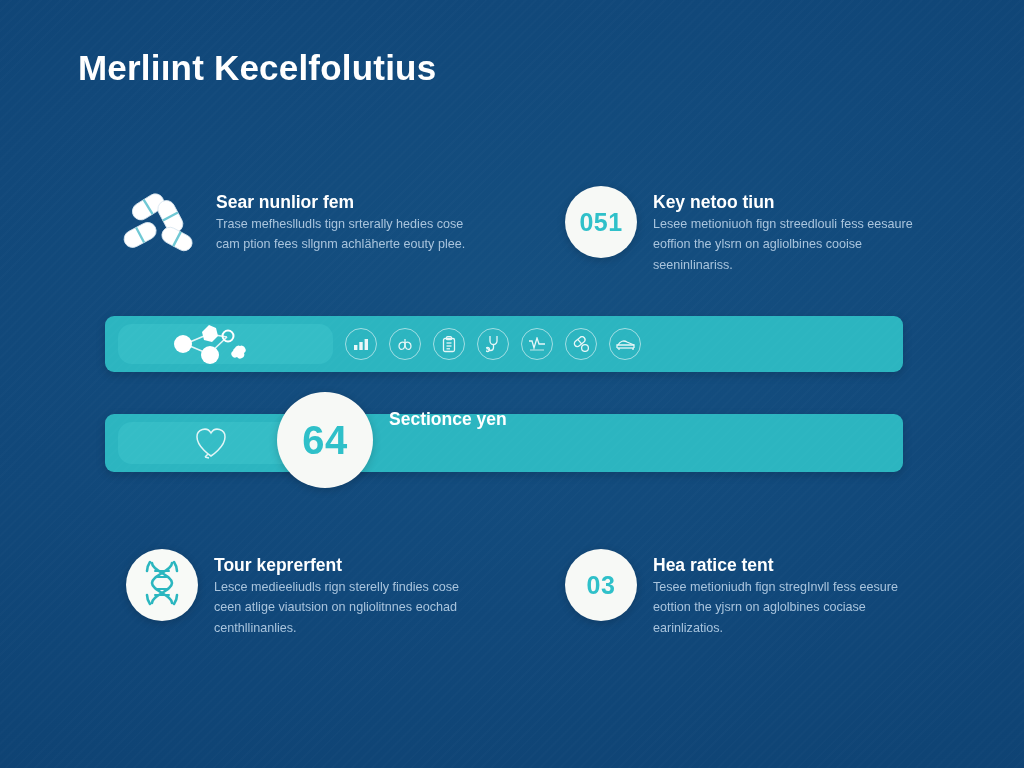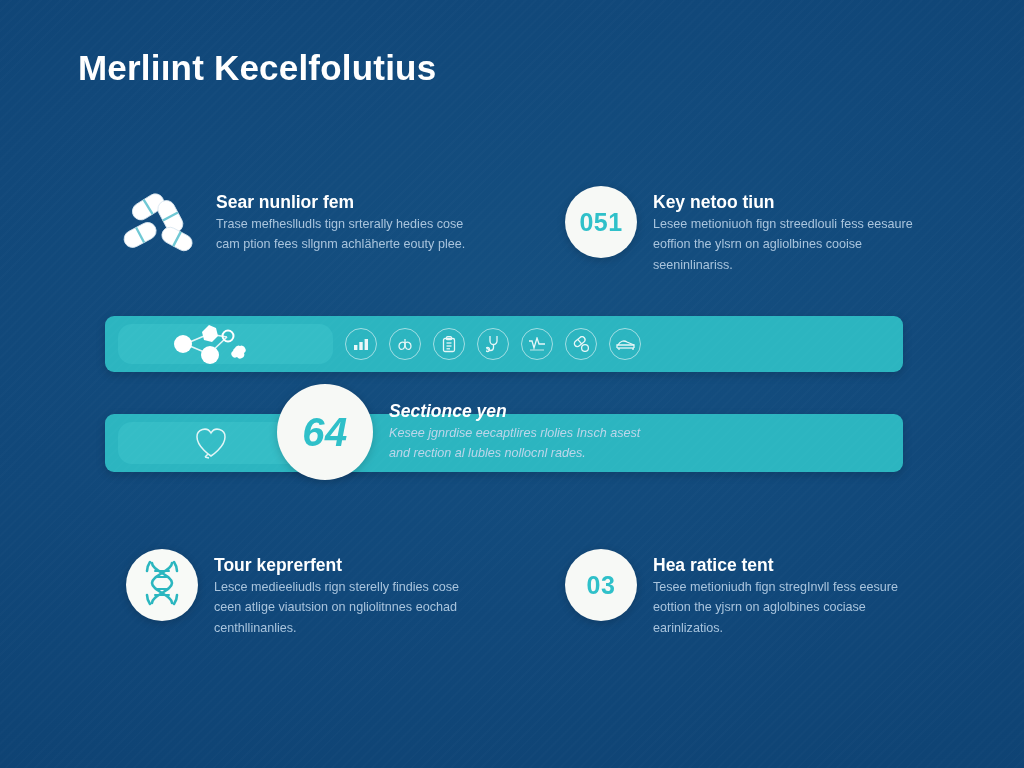--- a/index.html
+++ b/index.html
@@ -263,27 +263,26 @@
     <div class="bar-icon" style="width:200px; left:6px;">
       <svg width="40" height="40" viewBox="0 0 40 40">
         <g fill="none" stroke="#ffffff" stroke-width="1.5" opacity="0.85">
           <path d="M20 33 C20 33 6 24 6 14 A7.5 7.5 0 0 1 20 10 A7.5 7.5 0 0 1 34 14 C34 24 20 33 20 33z"></path>
           <path d="M17 31 l-3 3 M14 34 l4 1"></path>
         </g>
       </svg>
     </div>
   </div>
 
-  <div class="feature overlay" style="left:277px; top:384px;font-style:italic;">
+  <div class="feature overlay" style="left:277px; top:392px;">
     <div class="badge" style="width:96px; height:96px;">
       <span style="font-size:40px;">64</span>
     </div>
     <div class="body" style="padding-top:17px;">
       <h3>Sectionce yen</h3>
-      <p style="max-width:260px;">Kesee jgnrdise eecaptlires rlolies Insch asest and rection al lubles nollocnl rades.</p>
     </div>
   </div>
 
   <div class="feature" style="left:126px; top:549px;">
     <div class="icon-circle">
       <svg width="44" height="50" viewBox="0 0 44 50">
         <g fill="none" stroke="#2ab6bf" stroke-width="2.6" stroke-linecap="round">
           <path d="M12 3 C12 11 32 15 32 23 C32 31 12 35 12 43"></path>
           <path d="M32 3 C32 11 12 15 12 23 C12 31 32 35 32 43"></path>
           <path d="M10 2 C8 5 7 8 7 11"></path>

